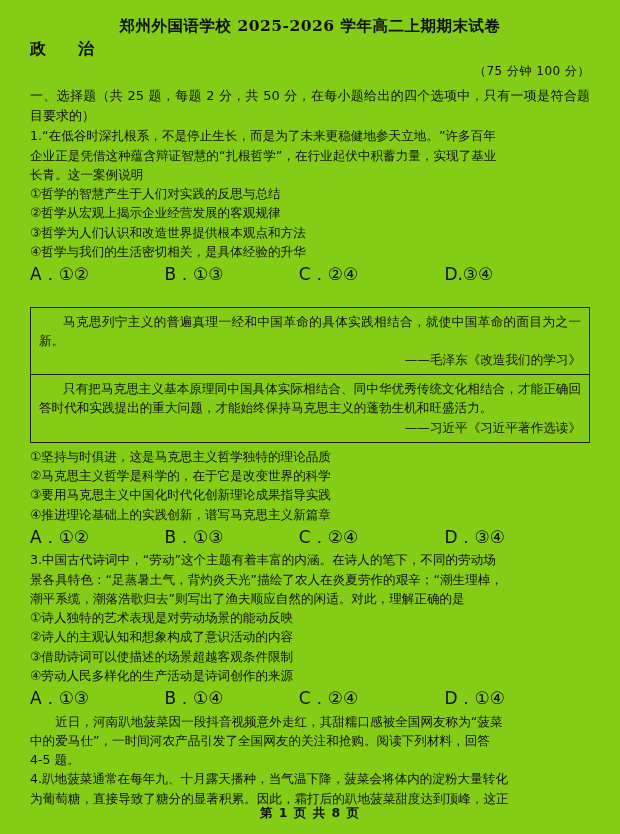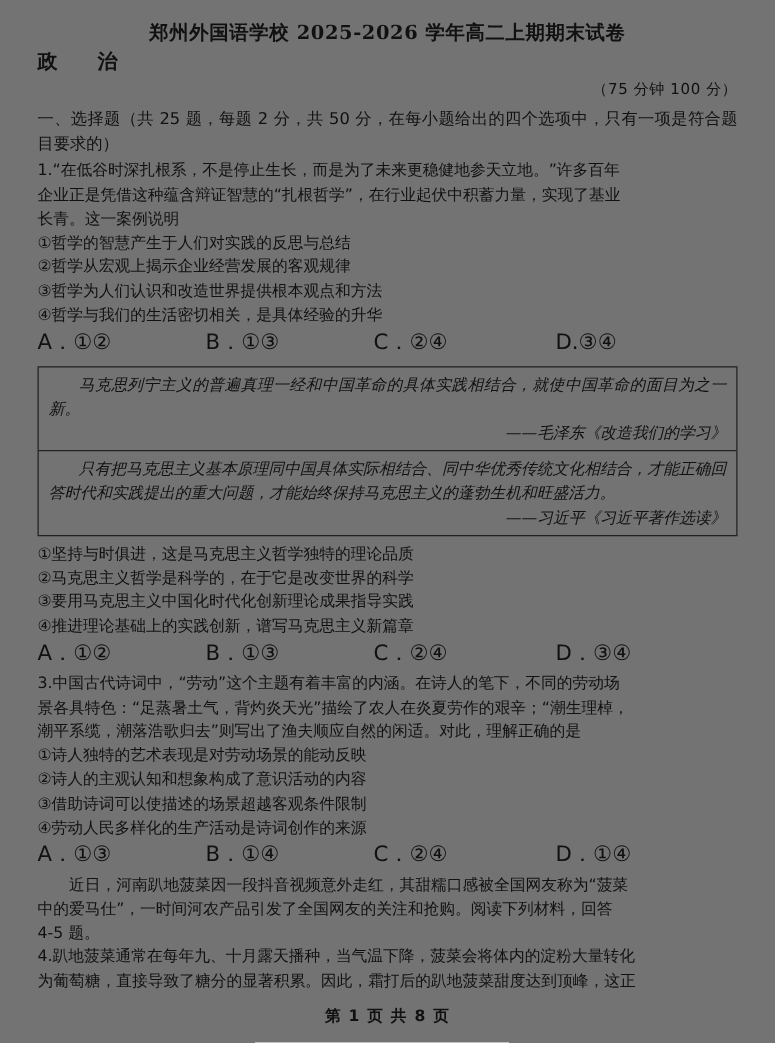--- a/index.html
+++ b/index.html
@@ -8,21 +8,21 @@
     background: #ffffff;
   }
   body {
     font-family: "DejaVu Sans", "Liberation Sans", sans-serif;
   }
   .page {
     position: relative;
     width: 620px;
     height: 834px;
     margin: 0 auto;
-    background: #737373;
+    background: #84cc16;
     overflow: hidden;
     box-sizing: border-box;
     padding: 14px 30px 0 30px;
     color: #111;
   }
   .doc-title {
     text-align: center;
     font-size: 15.5px;
     font-weight: bold;
     letter-spacing: 0.5px;
@@ -65,23 +65,22 @@
   }
   .opt-line span {
     display: inline-block;
   }
   .opt-a { width: 24%; }
   .opt-b { width: 24%; }
   .opt-c { width: 26%; }
   .opt-d { width: 26%; }
   .quote-box {
     border: 1px solid #222;
-    margin: 5px 0 5px 0;
+    margin: 19px 0 5px 0;
     padding: 0;
-    font-style: italic;
   }
   .quote-cell {
     padding: 5px 8px 4px 8px;
     font-size: 12.6px;
     line-height: 1.5;
     text-align: justify;
   }
   .quote-cell + .quote-cell {
     border-top: 1px solid #222;
   }

